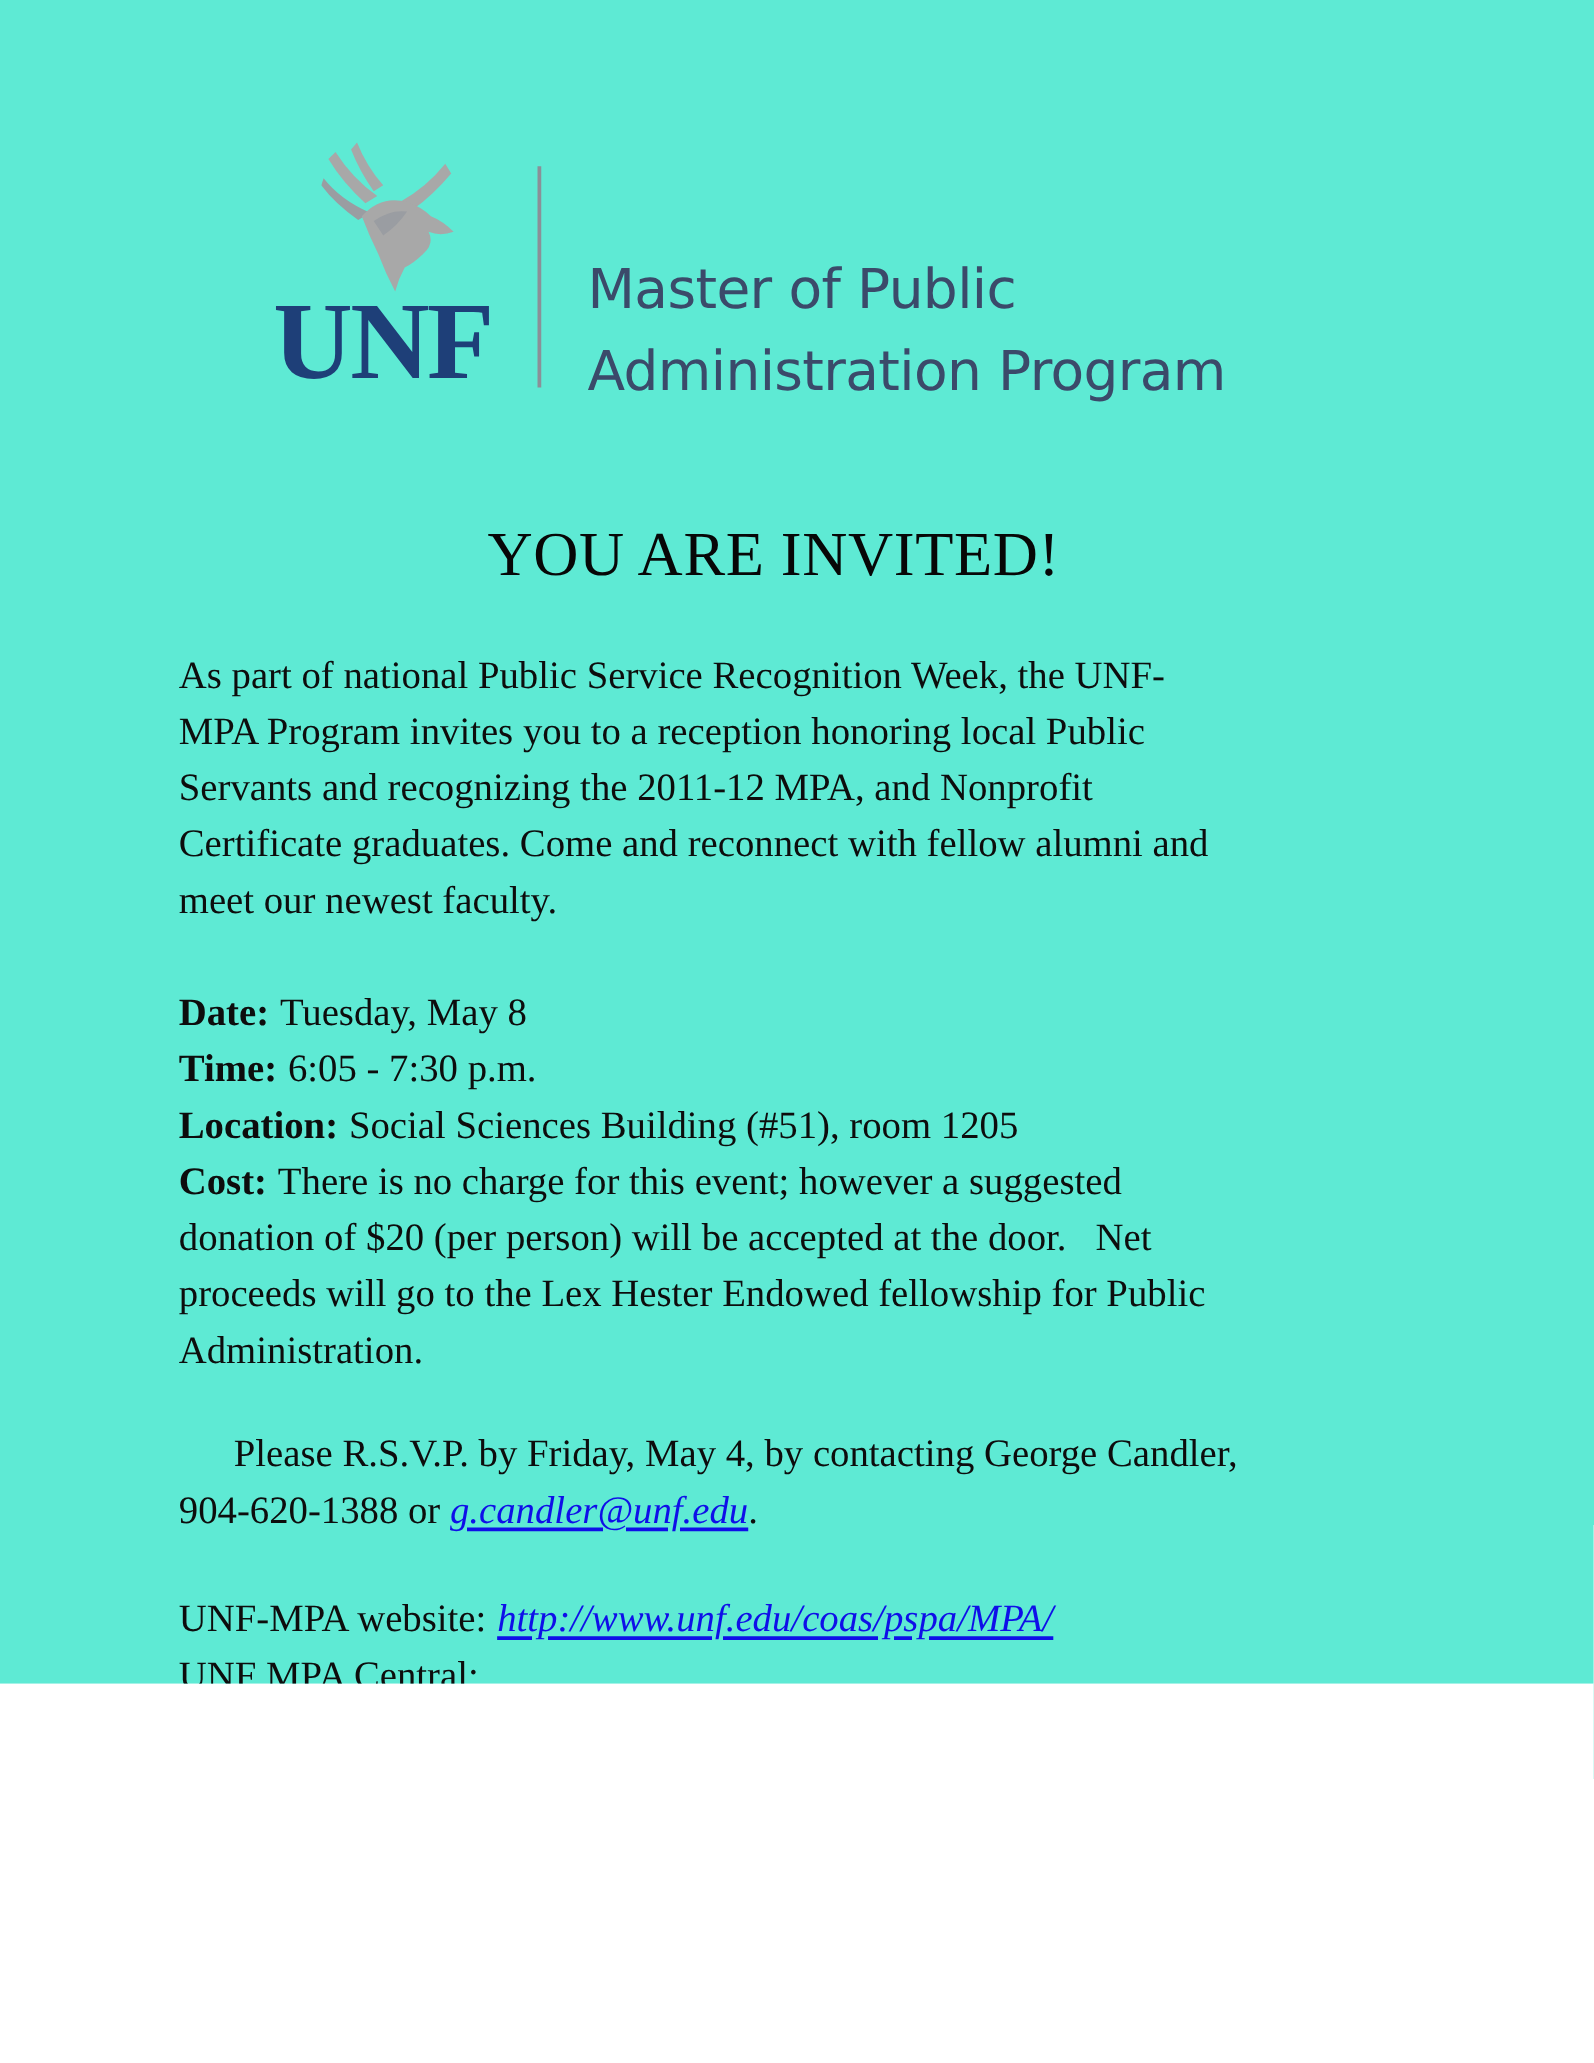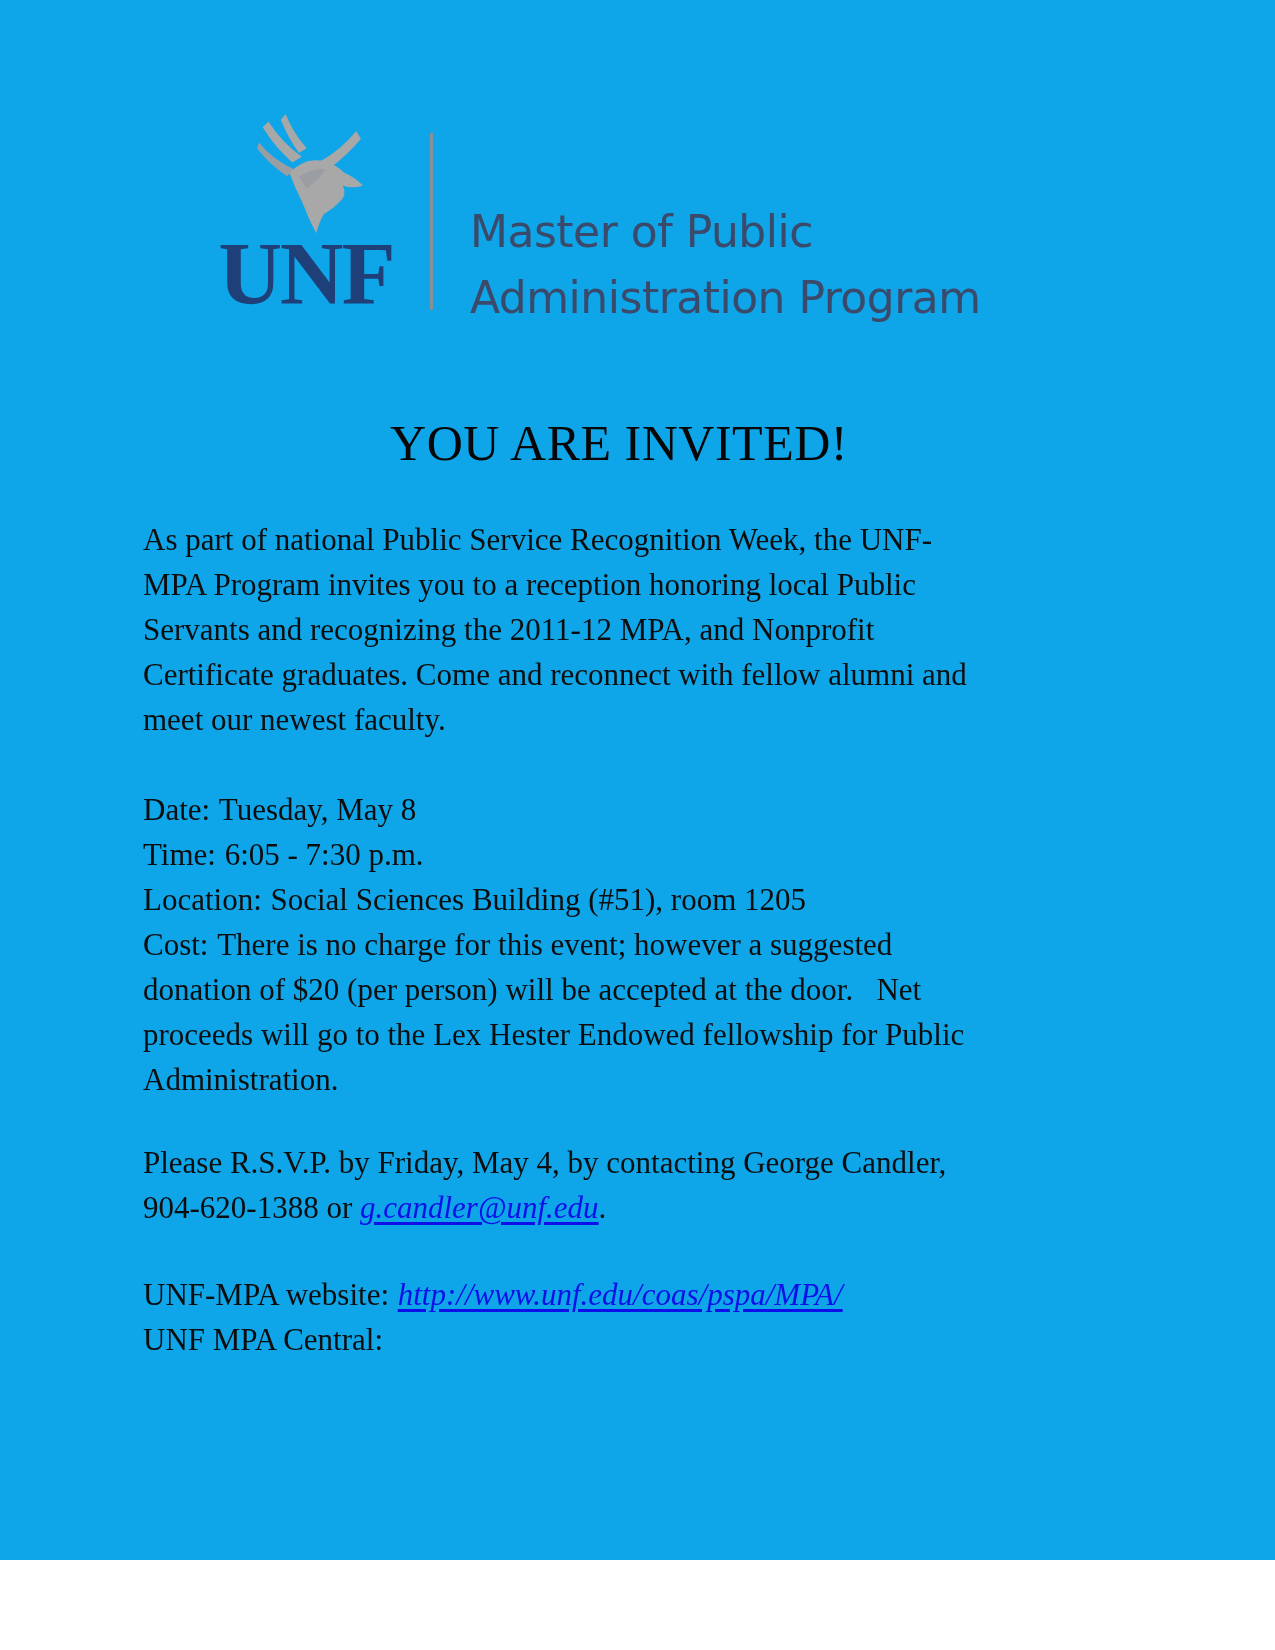--- a/index.html
+++ b/index.html
@@ -1,21 +1,21 @@
 <!DOCTYPE html>
 <html style="--navy: #1e3f78; --eagle-gray: #a8a8a8; --divider-gray: #8a9098; --program-blue: #3b4a6a; --link-blue: #0f0fe8; --text: #0d0d0d;"><head>
 <meta charset="utf-8">
 <style>
   html,body{margin:0;padding:0;background:#ffffff;}
   .page{
     position:relative;
     width:1275px;
-    height:1560px;
+    height:1347px;
     margin:0 auto;
-    background:#0ea5e9;
+    background:#5eead4;
     font-family:"Liberation Serif", serif;
     color:var(--text,#0d0d0d);
     overflow:hidden;
     box-sizing:border-box;
     padding:0 180px 0 143px;
   }
   
   .logo{
     margin:113px 0 0 73px;
     display:flex;
@@ -74,32 +74,32 @@
     font-size:31px;
     line-height:45px;
     white-space:pre-line;
   }
   .details{
     margin-top:45px;
     font-size:31px;
     line-height:45px;
   }
   .detail-label{
-    font-weight:normal;
+    font-weight:bold;
     margin-right:0.28em;
   }
   .detail-value{
     white-space:pre-wrap;
   }
   .rsvp{
     margin:38px 0 0 0;
     font-size:31px;
     line-height:45px;
   }
-  .prewrap{white-space:pre-line;}
+  .prewrap{white-space:pre-line;margin-left:44px;}
   .links{
     margin-top:42px;
     font-size:31px;
     line-height:45px;
   }
   .link{
     color:var(--link-blue,#0f0fe8);
     text-decoration:underline;
     text-underline-offset:4px;
     cursor:pointer;

